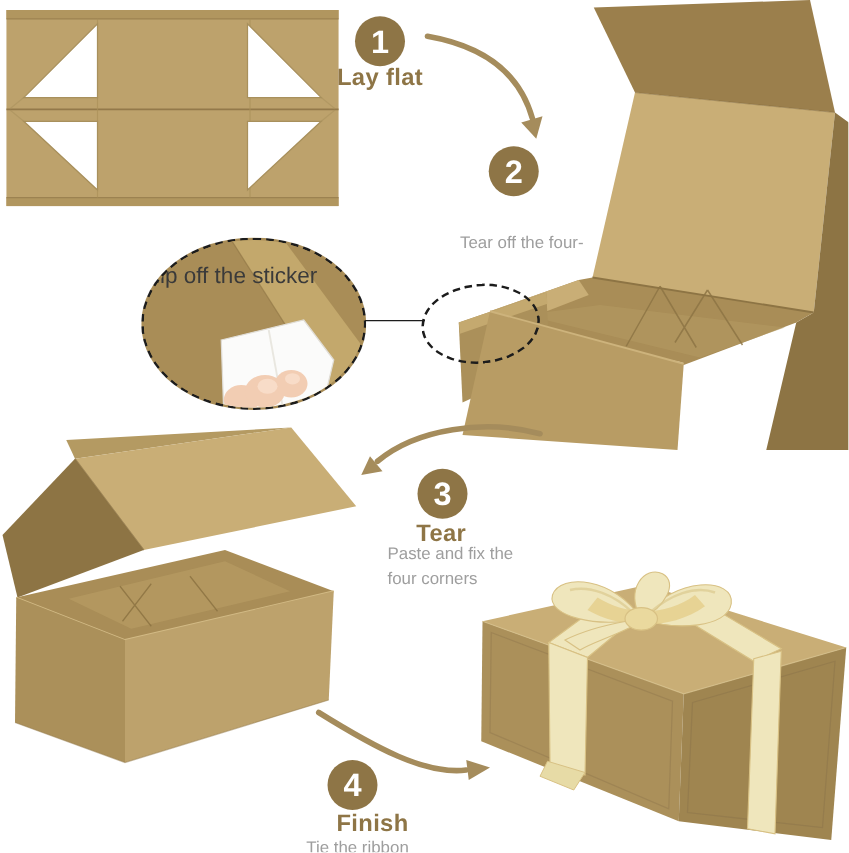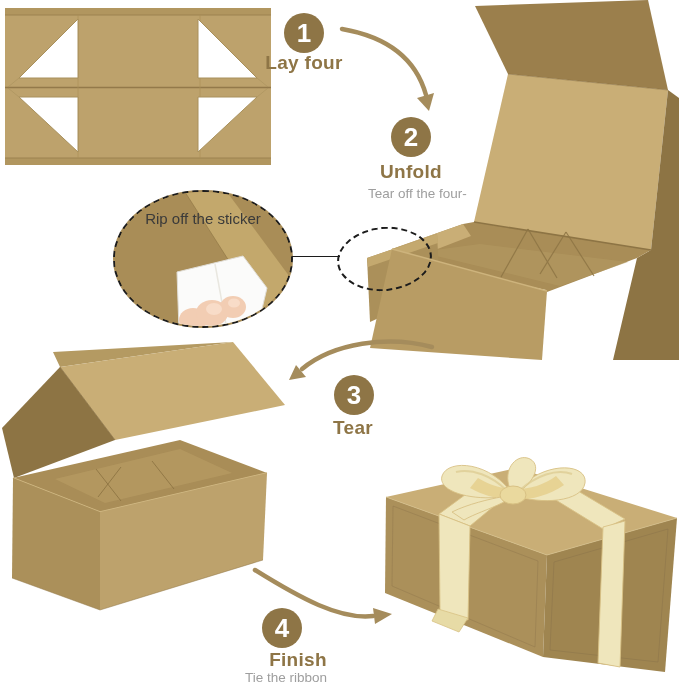--- a/index.html
+++ b/index.html
@@ -20,22 +20,22 @@
   }
   .step-sub{font-size:13.5px;line-height:19.5px;color:var(--subtitle-gray);}
   .step-sub span{display:block;}
   .sub-center{text-align:center;width:120px;}
   
   .magnifier{
     width:180px;height:138px;border:2px dashed #1c1c1c;border-radius:50%;
     overflow:hidden;box-sizing:border-box;background:var(--box-deep);
   }
   .mag-label{
-    position:absolute;top:18px;left:0;right:0;text-align:center;
-    font-size:15px;color:var(--label-dark);z-index:3;
+    position:absolute;top:18px;left:0;right:0;
+    font-size:18px;color:var(--label-dark);z-index:3;
   }
   .connector{width:48px;height:0;border-top:1.5px solid #1c1c1c;}
   .dashed-ellipse{
     width:95px;height:64px;border:2px dashed #1c1c1c;border-radius:50%;
     transform:rotate(-5deg);box-sizing:border-box;
   }
   
   .f-tan{fill:var(--box-tan);}   .f-light{fill:var(--box-light);}
   .f-mid{fill:var(--box-mid);}   .f-dark{fill:var(--box-dark);}
   .f-olive{fill:var(--box-olive);} .f-deep{fill:var(--box-deep);}
@@ -72,21 +72,21 @@
   </svg>
 
   <svg class="abs" style="left:330px;top:15px;" width="115" height="100" viewBox="0 0 115 100">
     <path d="M12,14 C58,22 86,44 96,80" class="s-arrow"></path>
     <polygon points="99,96 87,83 104,78" class="f-arrow"></polygon>
   </svg>
 
   <div class="abs badge" style="left:284px;top:13px;">
     <span>1</span>
   </div>
-  <div class="abs step-title" style="left:254px;top:52px;">Lay four</div>
+  <div class="abs step-title" style="left:254px;top:52px;">Lay flat</div>
 
   <svg class="abs" style="left:360px;top:0;" width="319" height="360" viewBox="0 0 319 360">
     <g>
       <polygon points="115,6 288,0 308,90 148,74" class="f-olive"></polygon>
       <polygon points="148,74 308,90 291,250 114,222" class="f-light"></polygon>
       <line x1="148" y1="74" x2="308" y2="90" stroke="#8A7040" stroke-width="1" opacity=".6"></line>
     </g>
     <polygon points="308,90 319,98 319,360 253,360 277,258 291,250" class="f-dark"></polygon>
     <g>
       <polygon points="103,224 114,222 291,250 277,258 187,292 32,249" class="f-deep"></polygon>
@@ -102,21 +102,20 @@
     </g>
     <g>
       <polygon points="32,249 187,291 182,360 10,348" fill="#B89C64"></polygon>
       <line x1="32" y1="249" x2="187" y2="291" stroke="#CDB37C" stroke-width="1.5"></line>
     </g>
   </svg>
 
   <div class="abs badge" style="left:391px;top:117px;">
     <span>2</span>
   </div>
-  <div class="abs step-title" style="left:361px;top:161px;">Unfold</div>
   <div class="abs step-sub" style="left:368px;top:184px;width:120px;">
     <span>Tear off the four-</span>
   </div>
 
   <div class="abs magnifier" style="left:113px;top:190px;">
     <svg class="abs" style="left:0;top:0;" width="180" height="138" viewBox="0 0 180 138">
       <rect x="0" y="0" width="180" height="138" class="f-deep"></rect>
       <polygon points="70,0 112,0 180,92 180,138 158,138" fill="#C3A86C"></polygon>
       <line x1="70" y1="0" x2="158" y2="138" stroke="#8D7444" stroke-width="1" opacity=".6"></line>
       <g>
@@ -157,20 +156,24 @@
     </g>
     <polygon points="13,145 100,179 100,277 12,245" class="f-mid"></polygon>
     <polygon points="100,179 267,140 263,227 100,277" class="f-tan"></polygon>
     <path d="M12,245 L100,277 L263,227" stroke="#93794A" stroke-width="1" fill="none" opacity=".5"></path>
   </svg>
 
   <div class="abs badge" style="left:334px;top:375px;">
     <span>3</span>
   </div>
   <div class="abs step-title" style="left:303px;top:417px;">Tear</div>
+  <div class="abs step-sub" style="left:310px;top:433px;width:120px;">
+    <span>Paste and fix the</span>
+    <span>four corners</span>
+  </div>
 
   <svg class="abs" style="left:245px;top:560px;" width="155" height="68" viewBox="0 0 155 68">
     <path d="M10,10 C55,38 95,60 128,56" class="s-arrow"></path>
     <polygon points="147,54 130,64 128,48" class="f-arrow"></polygon>
   </svg>
 
   <svg class="abs" style="left:380px;top:450px;" width="299" height="232" viewBox="0 0 299 232">
     <polygon points="6,47 137,18 297,68 167,105" class="f-light"></polygon>
     <polygon points="6,47 167,105 163,207 5,143" class="f-mid"></polygon>
     <polygon points="167,105 297,68 285,222 163,207" fill="#9F8550"></polygon>

